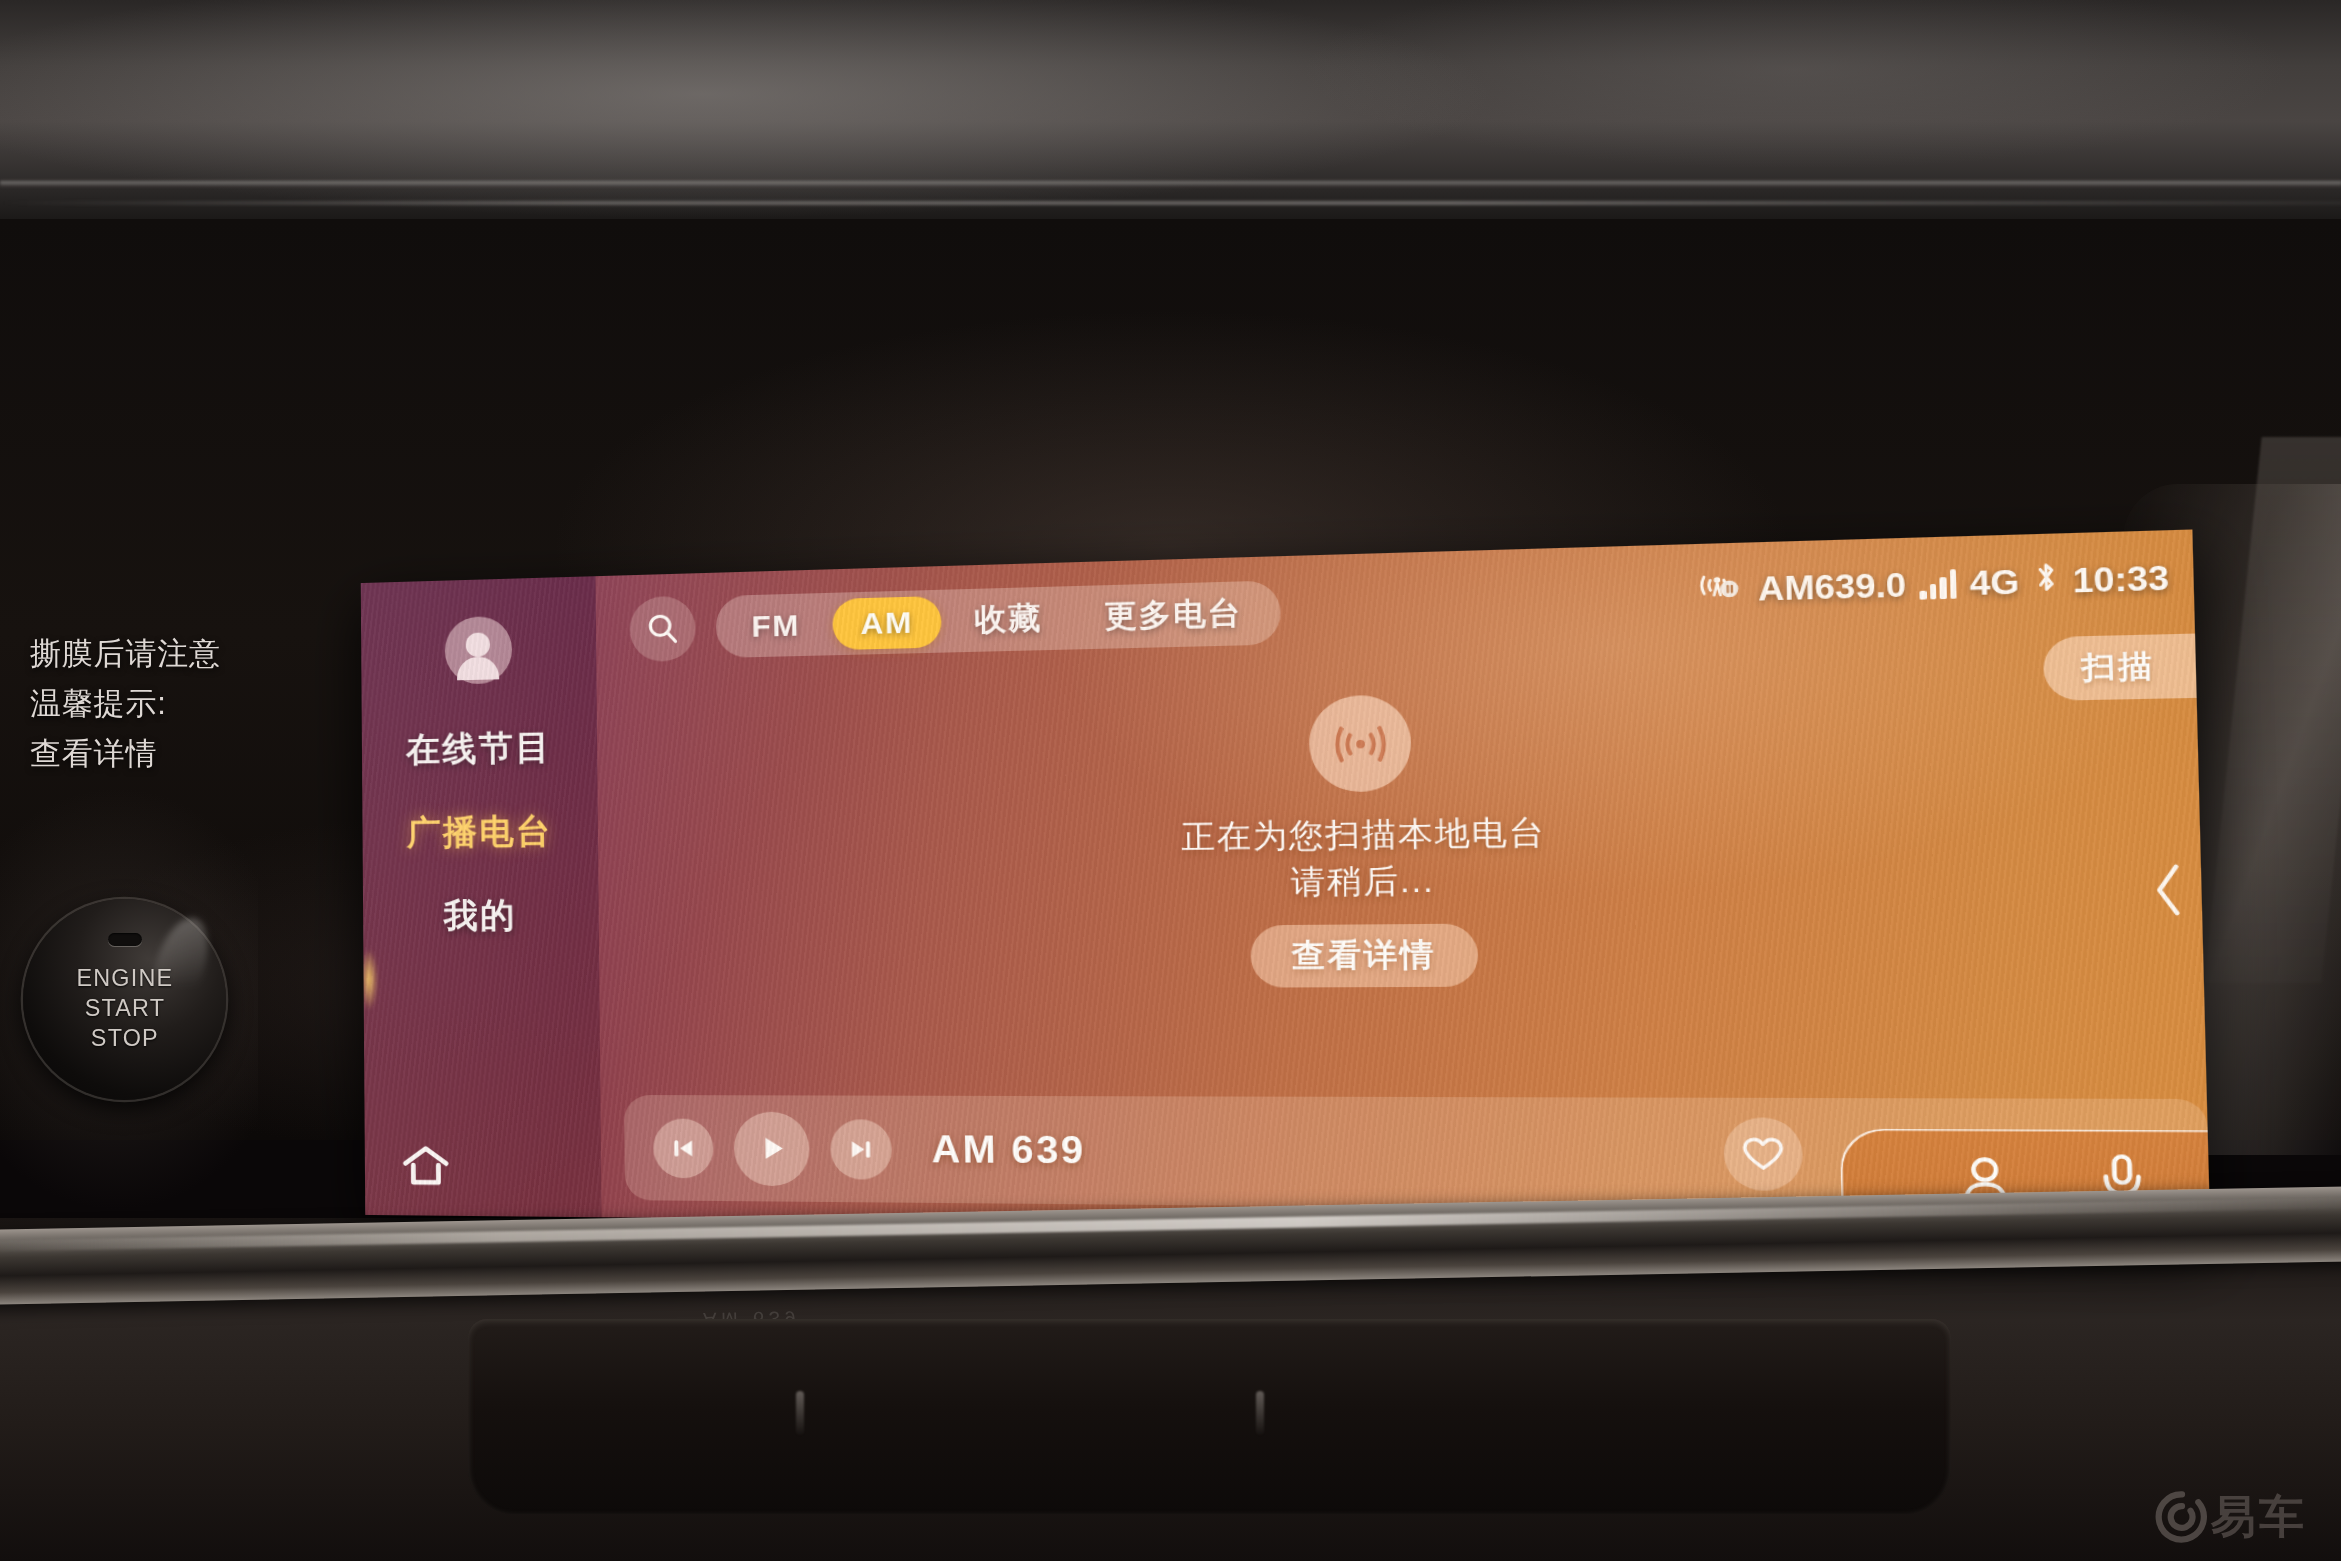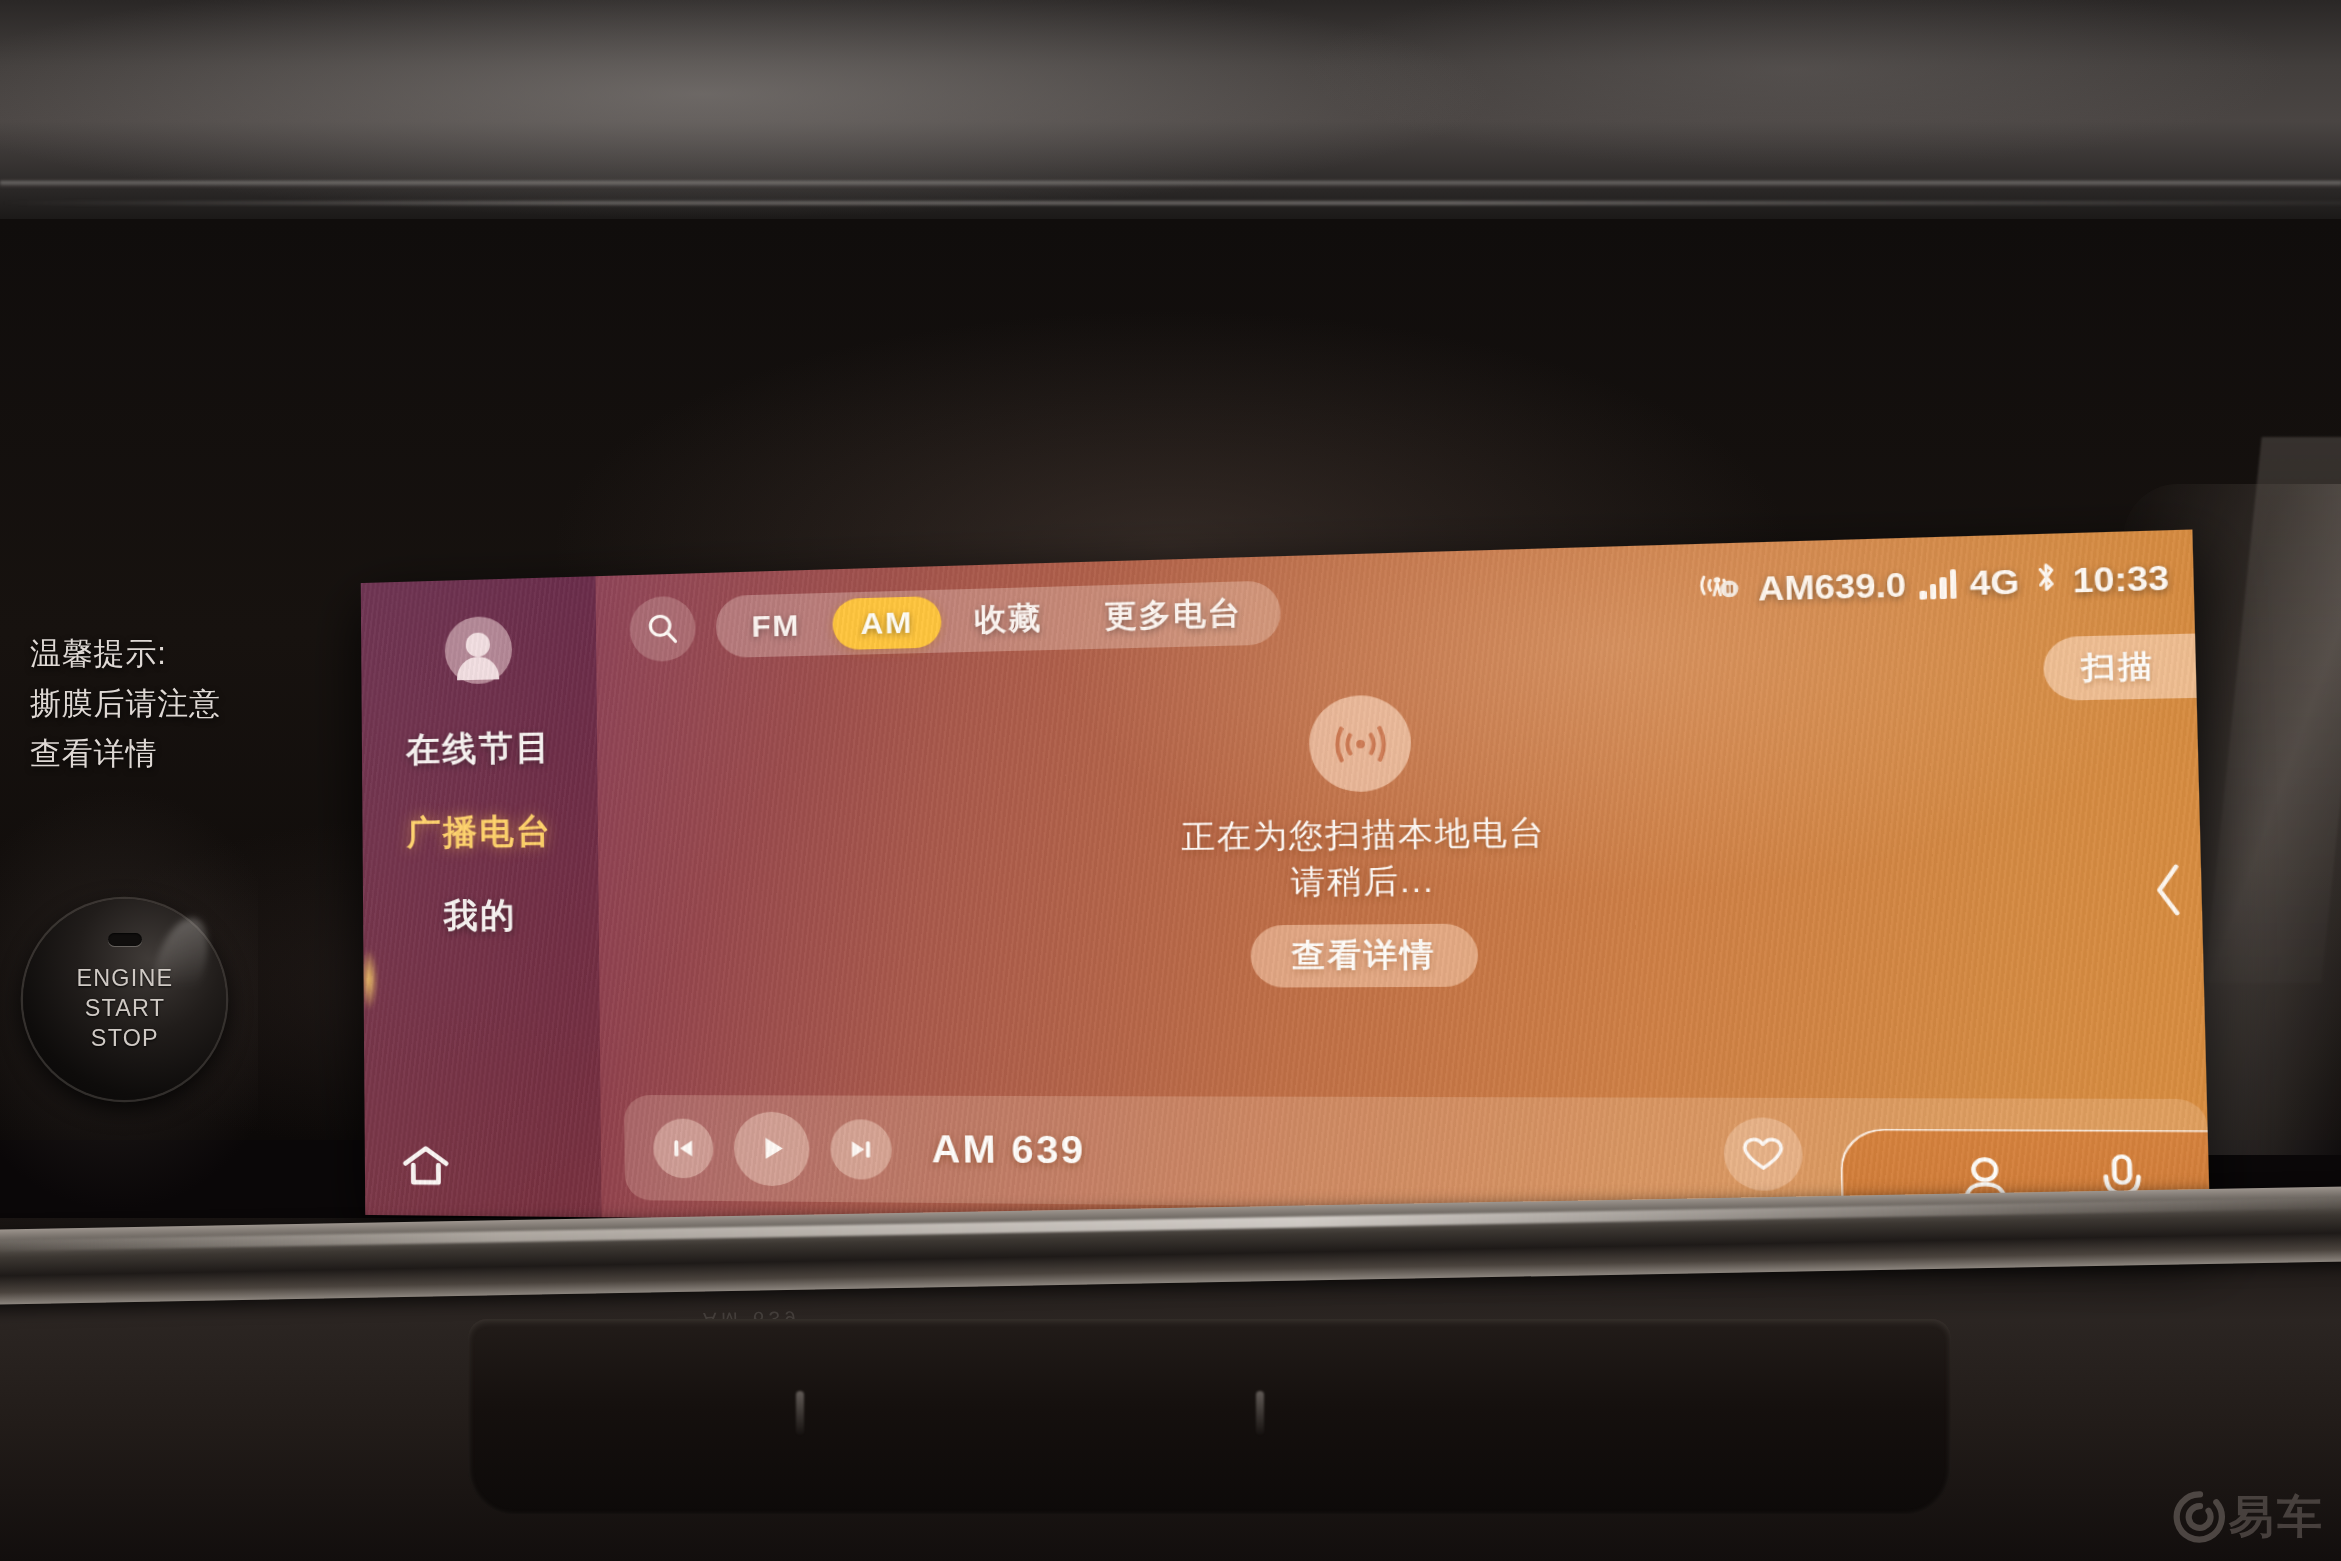--- a/index.html
+++ b/index.html
@@ -223,40 +223,40 @@
   .heart { position:absolute; right:336px; width:67px; height:67px; border-radius:50%; background:rgba(255,226,205,.35); display:flex; align-items:center; justify-content:center; }
 
   .dock {
     position:absolute; right:0; bottom:0; width:304px; height:92px;
     background:linear-gradient(180deg, rgba(214,128,58,.92), rgba(206,120,52,.92));
     border-radius:36px 0 0 0;
     box-shadow: inset 1.6px 1.6px 0 rgba(255,246,238,.9);
     display:flex; align-items:center; justify-content:center; gap:70px; padding-left:47px;
   }
 
-  .watermark { position:absolute; right:17px; bottom:14px; display:flex; align-items:center; gap:1px; opacity:.55; }
+  .watermark { position:absolute; right:35px; bottom:14px; display:flex; align-items:center; gap:1px; opacity:.55; }
   .wm-text { color:#6f6662; font-size:45px; font-weight:700; letter-spacing:3.1px; }
 </style>
 </head>
 <body>
 
 <div id="photo">
 
   <div class="dash-top"></div>
   <div class="dash-seam"></div>
   <div class="dash-seam2"></div>
   <div class="dash-mid"></div>
   <div class="left-panel"></div>
   <div class="vent-sliver"></div>
   <div class="right-panel"></div>
   <div class="dash-lower"></div>
 
   <div class="warn-note">
+    <div>撕膜后请注意</div>
     <div>温馨提示:</div>
-    <div>撕膜后请注意</div>
     <div>查看详情</div>
   </div>
 
   <div class="engine-btn">
     <div class="sheen"></div>
     <div class="pill"></div>
     <div class="txt">
       <div>ENGINE</div>
       <div>START</div>
       <div>STOP</div>

